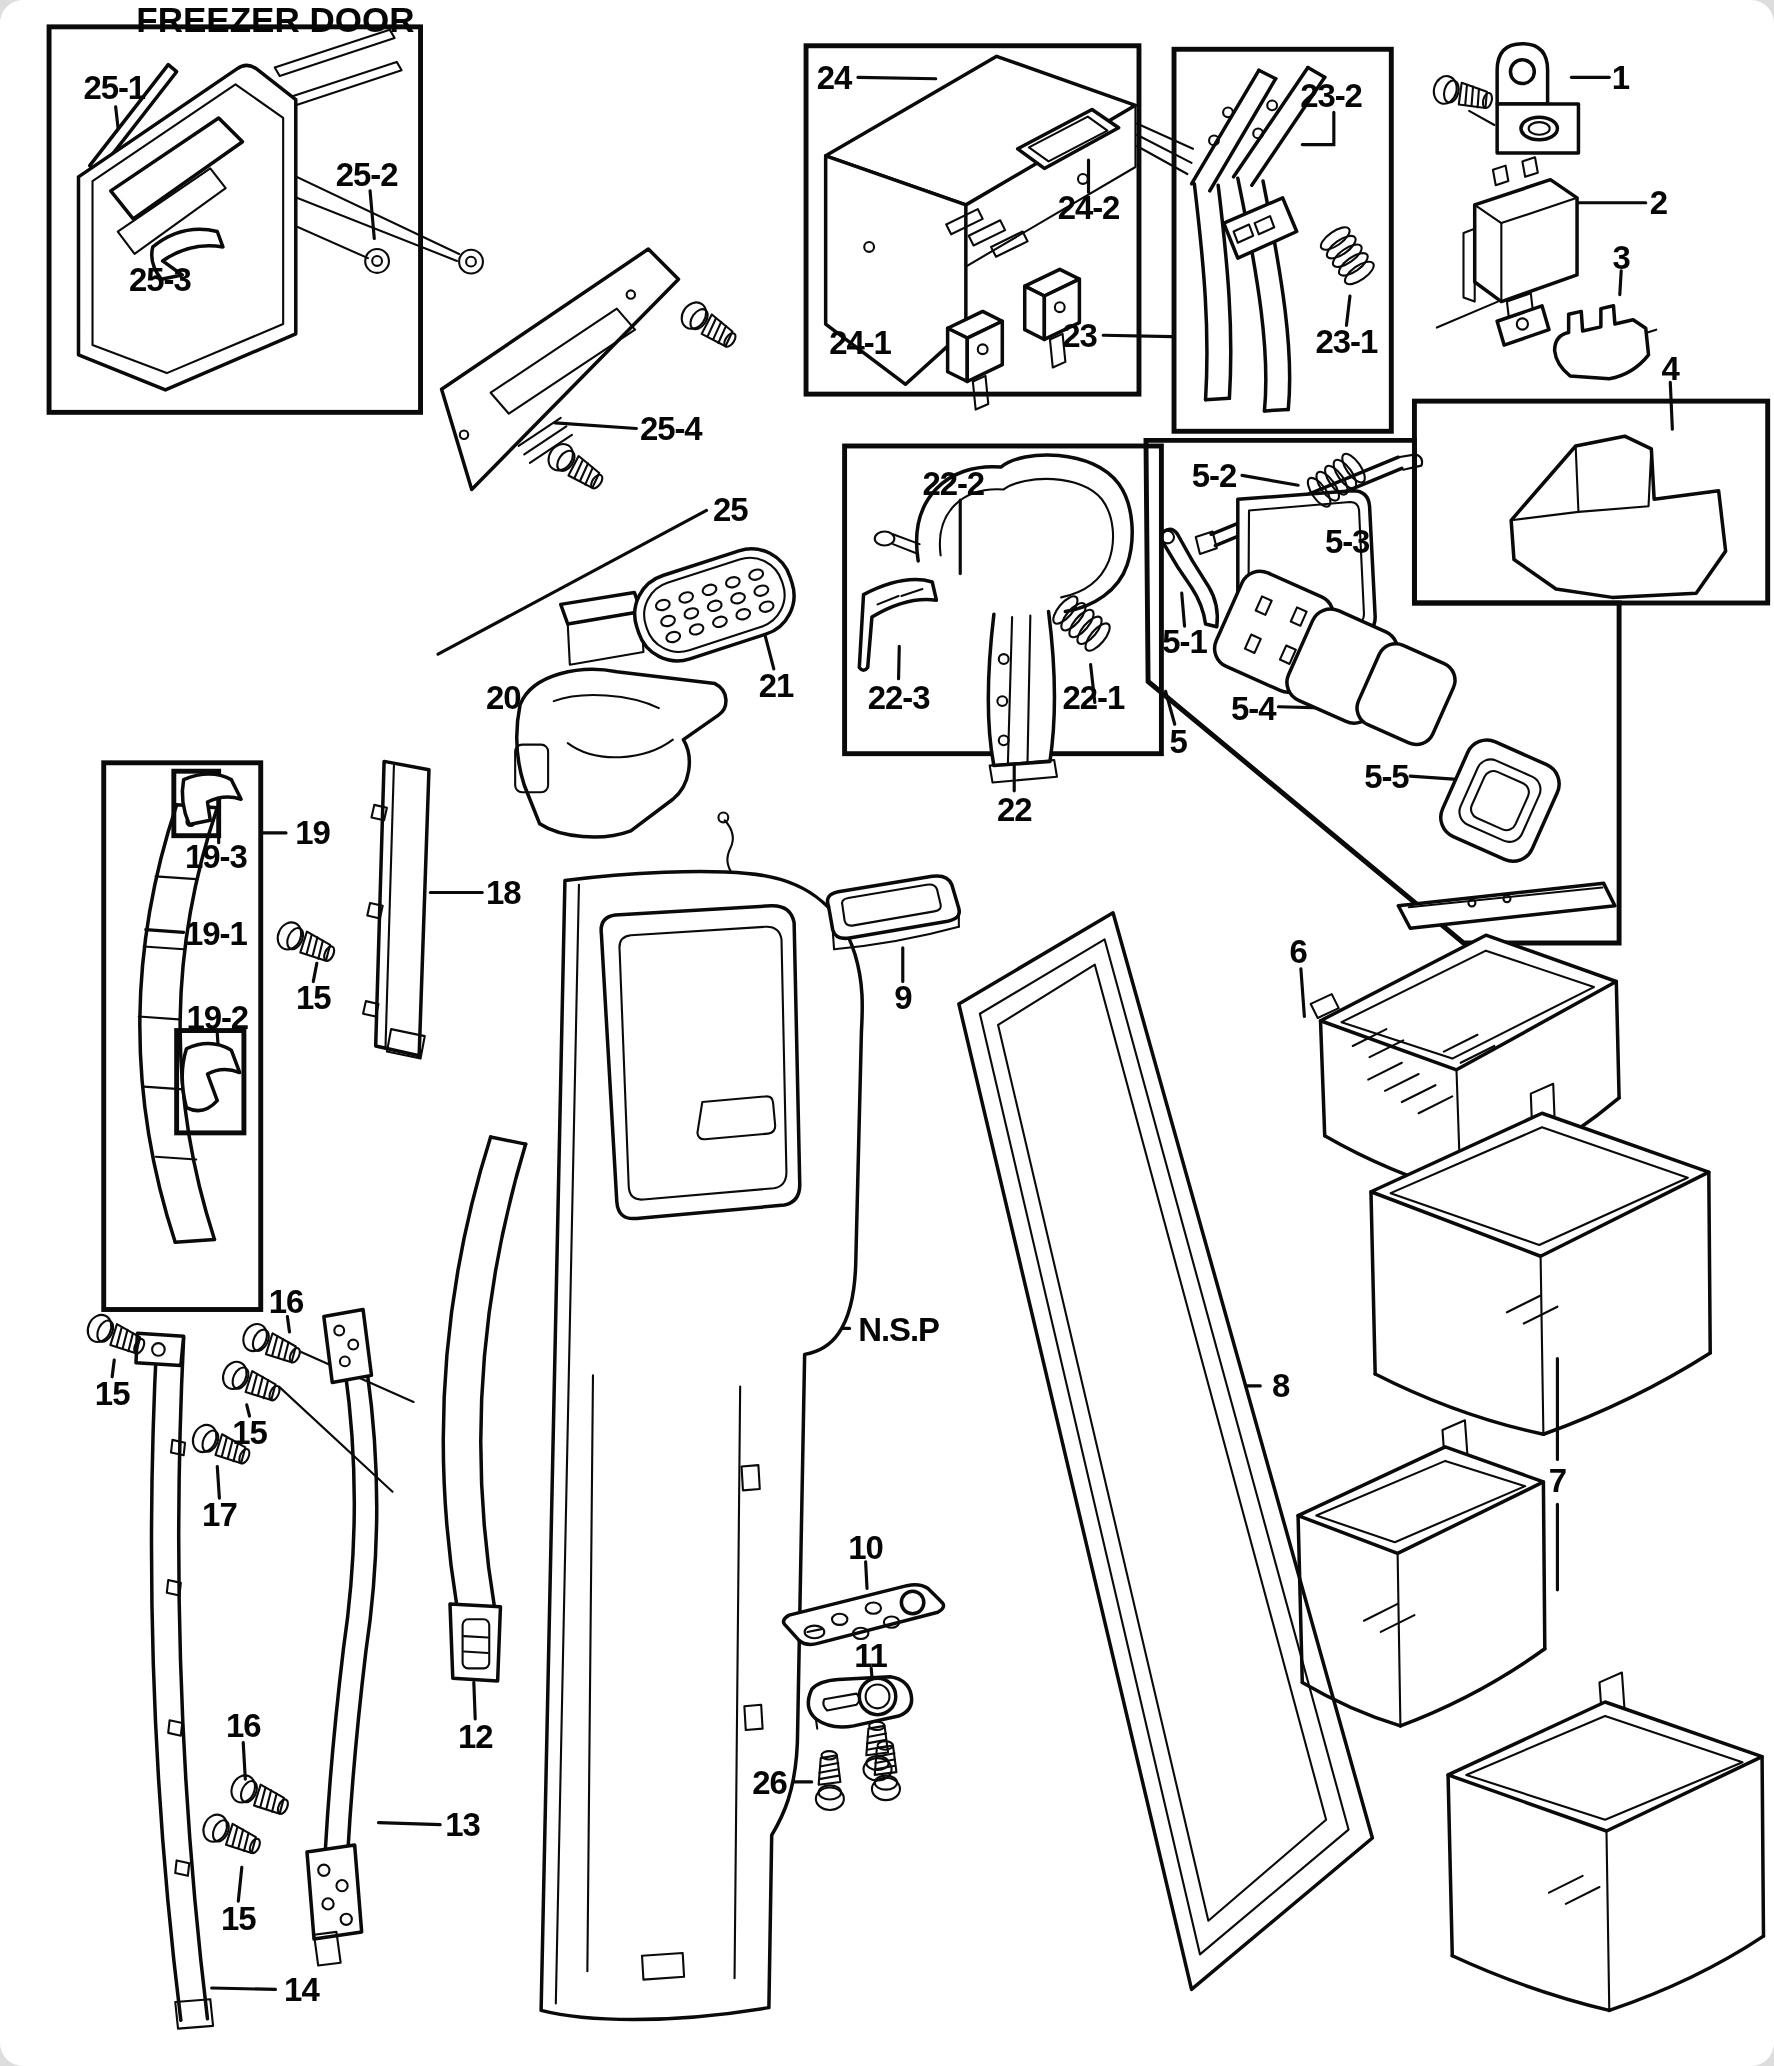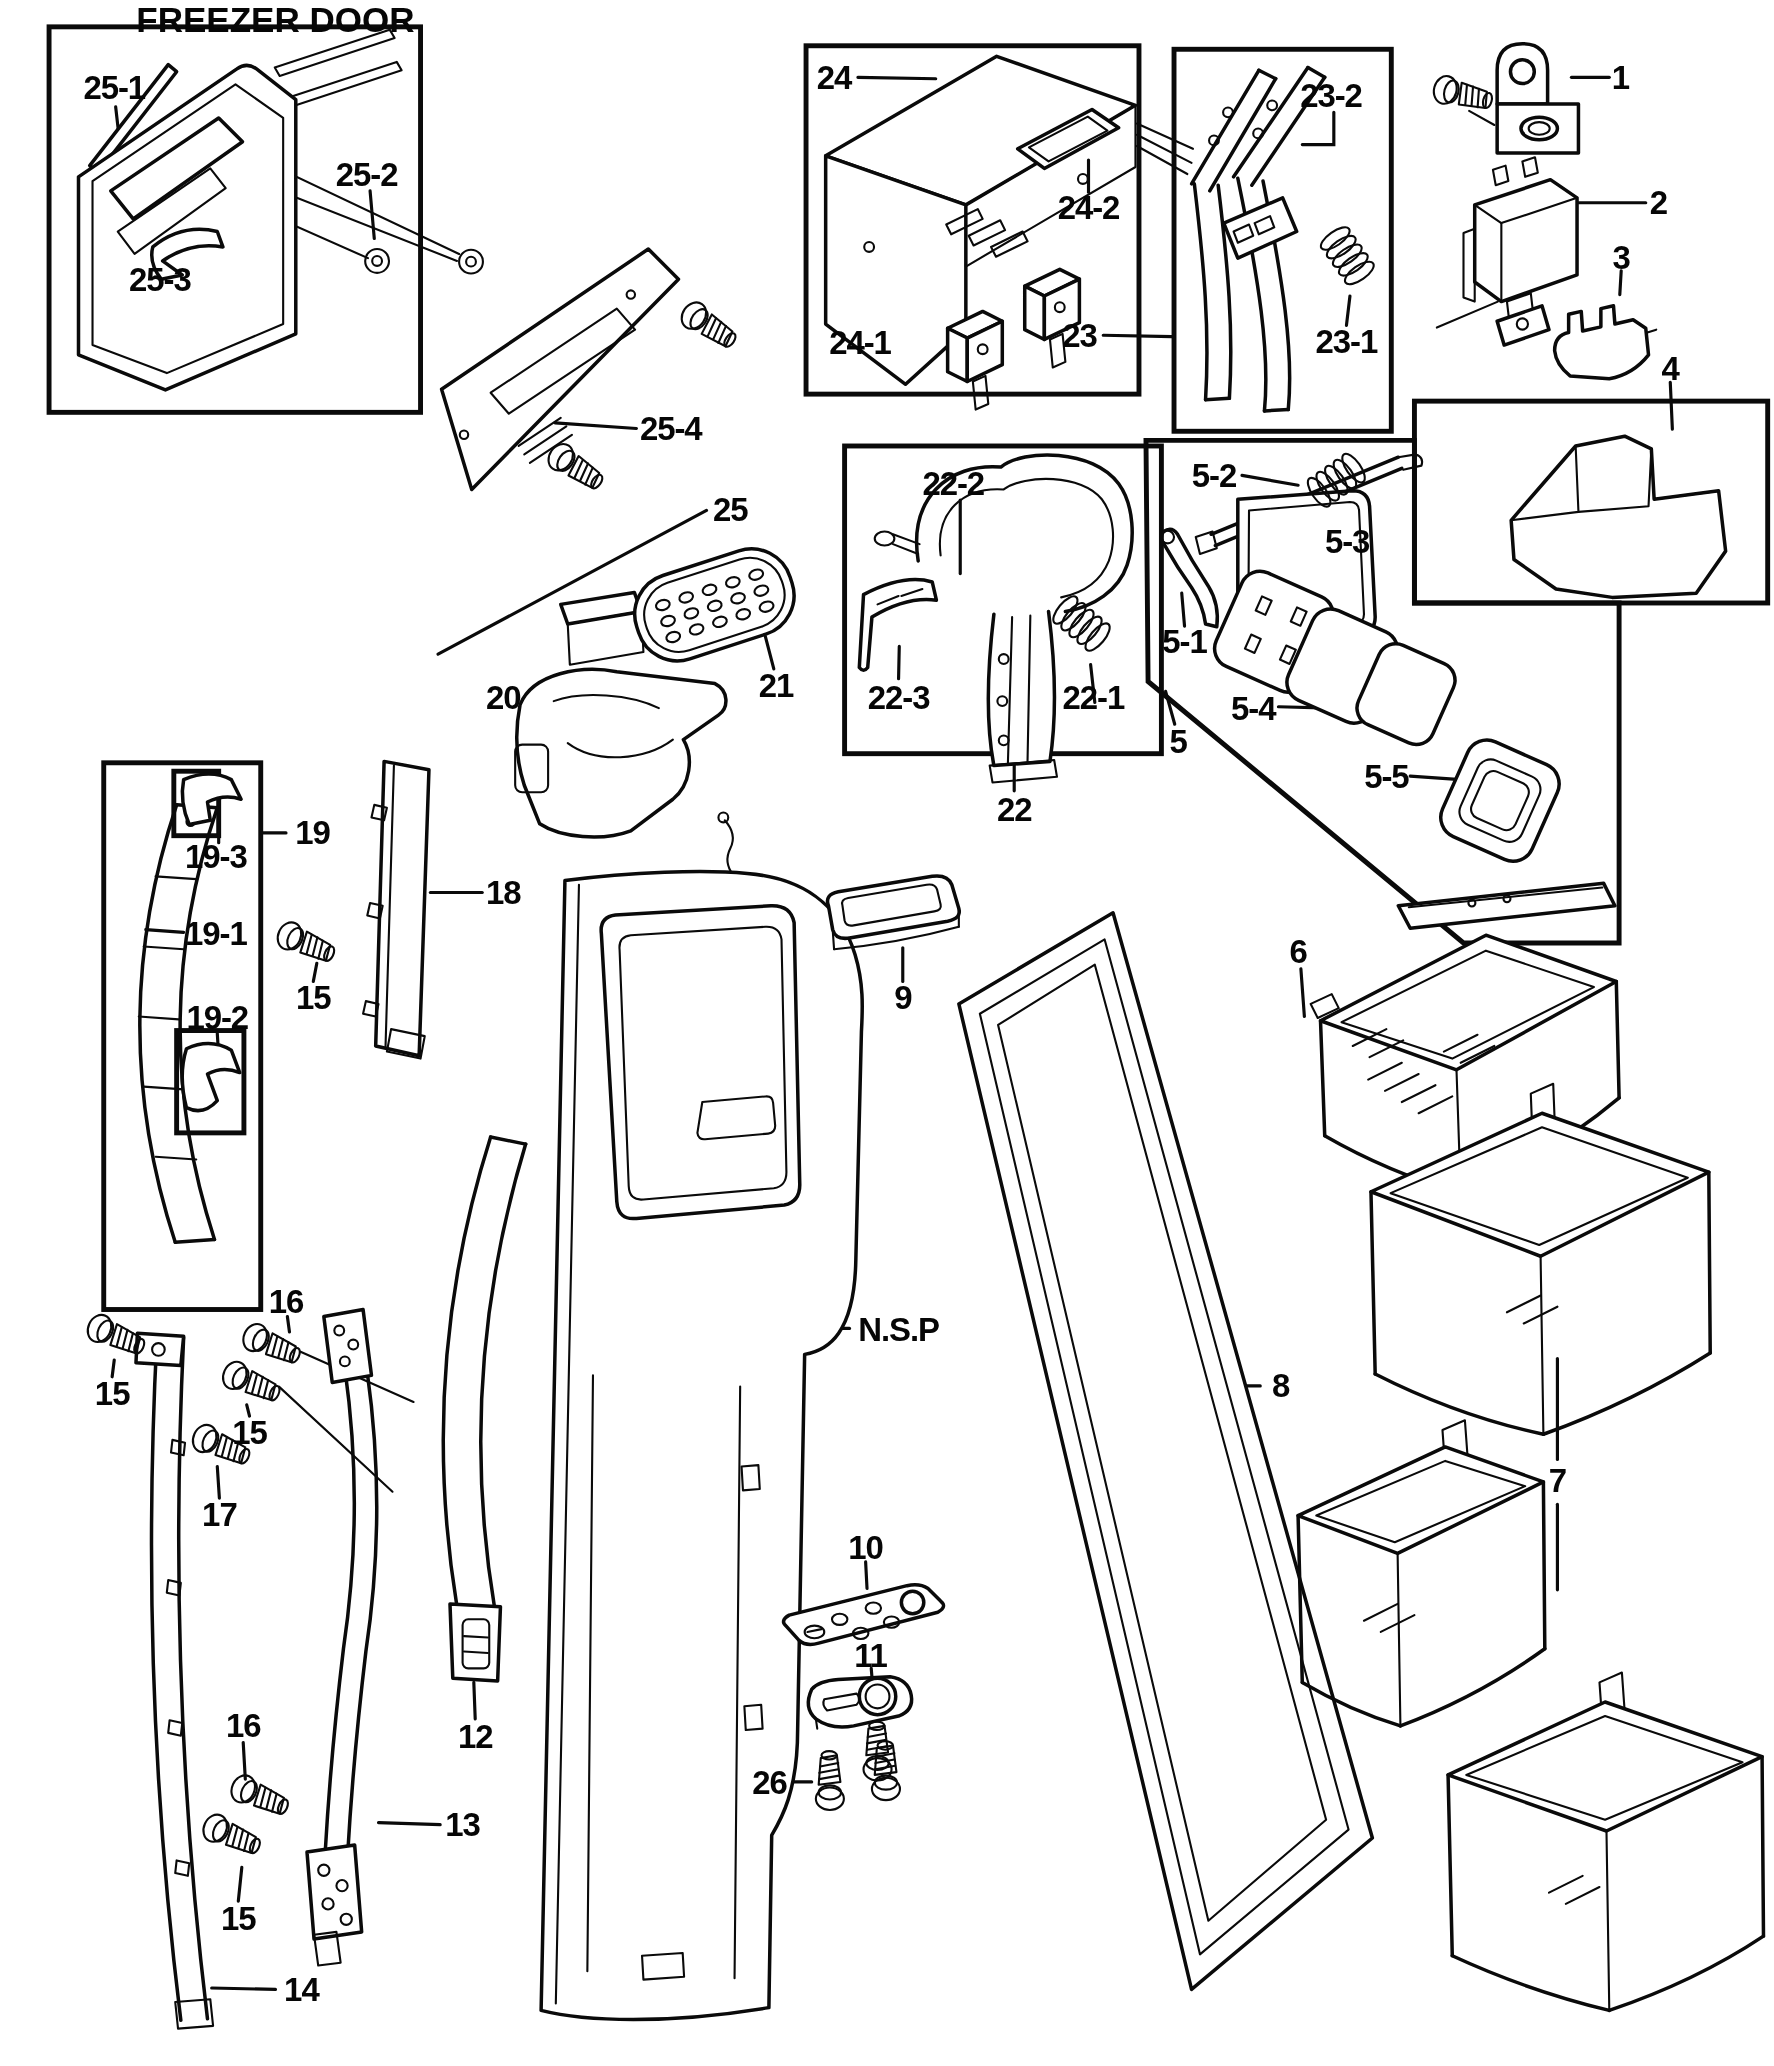--- a/index.html
+++ b/index.html
@@ -1,16 +1,16 @@
 <!DOCTYPE html>
 <html style="font-size:11.2px"><head>
 <meta charset="utf-8">
 <style>
   html,body{margin:0;padding:0;background:#ddd;}
-  .stage{position:relative;width:1774px;height:2066px;background:#ffffff;overflow:hidden;}
+  .stage{position:relative;width:1774px;height:2066px;background:#ffffff;overflow:hidden;border-radius:23px;}
   svg{position:absolute;left:0;top:0;display:block;}
   .lbl{font-family:"Liberation Sans",sans-serif;font-weight:bold;font-size:47px;fill:#060606;
        text-anchor:middle;dominant-baseline:central;letter-spacing:-1.5px;}
   .title{font-size:50px;letter-spacing:0px;}
   .ln{stroke:#0a0a0a;stroke-width:5;fill:none;stroke-linecap:round;stroke-linejoin:round;}
   .thin{stroke-width:3;}
   .box{stroke:#0a0a0a;stroke-width:7;fill:none;stroke-linejoin:miter;}
   .ld{stroke:#0a0a0a;stroke-width:4.5;fill:none;stroke-linecap:round;}
   .wfill{fill:#ffffff;}
 </style>

